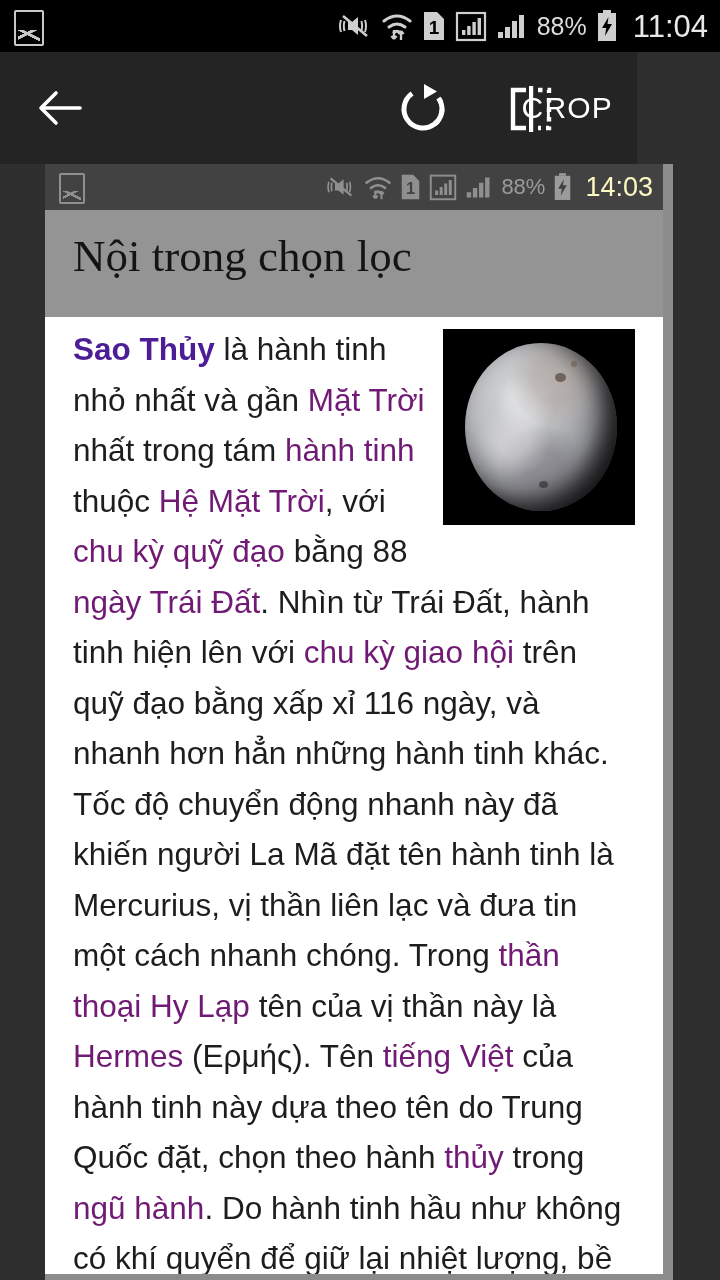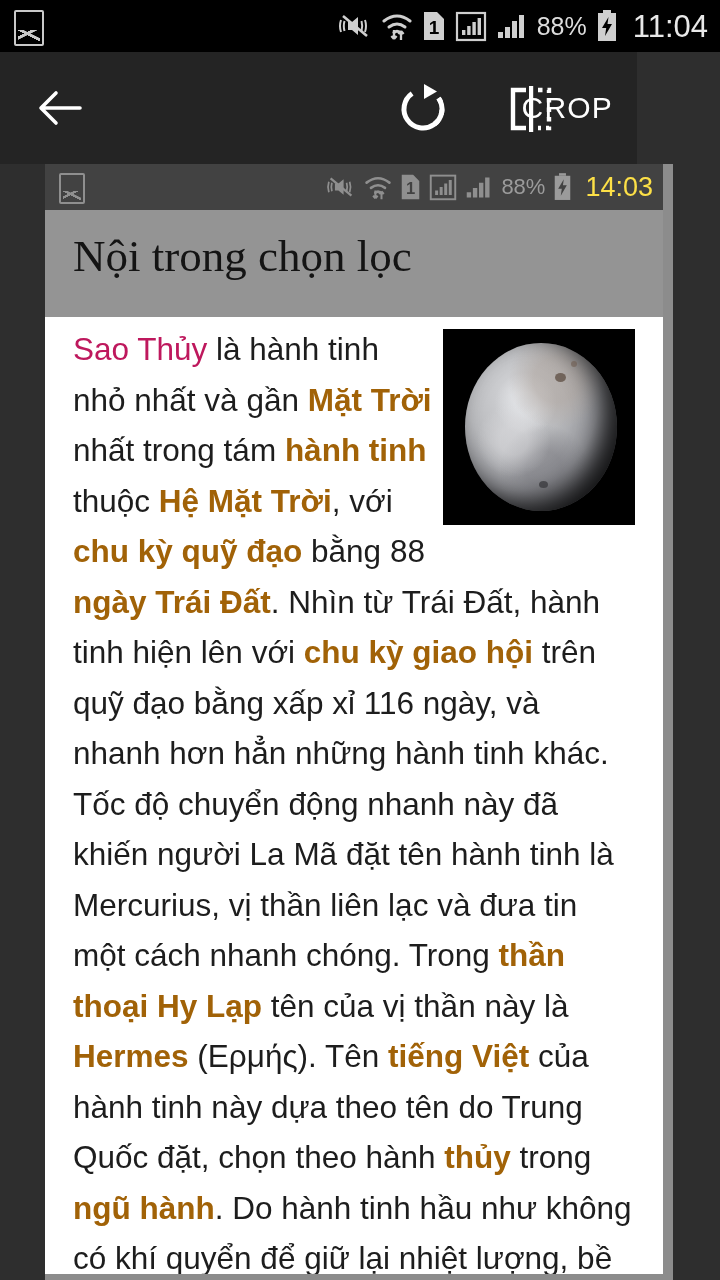--- a/index.html
+++ b/index.html
@@ -67,21 +67,21 @@
   }
 
   
   .in-statusbar{
     position:absolute;top:0;left:0;width:618px;height:46px;
     background:#424242;
   }
   .in-sb-left{position:absolute;left:14px;top:9px;}
   .in-sb-right{position:absolute;right:10px;top:0;height:46px;display:flex;align-items:center;gap:8px;}
   .in-pct{color:#9b9b9b;font-size:22px;line-height:1;}
-  .in-time{color:#fde047;font-size:27px;line-height:1;margin-left:5px;}
+  .in-time{color:#fef9c3;font-size:27px;line-height:1;margin-left:5px;}
   .ic-photo-sm{width:22px;height:27px;border:2px solid #8f8f8f;border-radius:2px;position:relative;}
   .ic-photo-sm:after{
     content:"";position:absolute;left:2px;right:2px;bottom:2px;height:9px;
     background:
       linear-gradient(to top right,transparent 47%,#8f8f8f 48%,#8f8f8f 62%,transparent 63%),
       linear-gradient(to top left,transparent 55%,#8f8f8f 56%,#8f8f8f 70%,transparent 71%);
   }
 
   
   .pagehdr{
@@ -97,22 +97,22 @@
   
   .article{
     position:absolute;top:153px;left:0;width:618px;height:957px;
     background:#fff;overflow:hidden;
   }
   .para{
     position:absolute;left:28px;top:7px;width:562px;
     font-size:31.5px;line-height:50.5px;color:#1d1d1d;
     text-align:left;word-spacing:0px;
   }
-  .para a{color:#a16207;text-decoration:none;font-weight:bold;}
-  .para b{font-weight:normal;color:#be185d;}
+  .para a{color:#701a75;text-decoration:none;}
+  .para b{font-weight:bold;color:#4c1d95;}
   .planet{
     float:right;width:192px;height:196px;margin:5px 0 6px 10px;
     background:#000;position:relative;overflow:hidden;shape-outside:inset(0);
   }
   .planet .ball{
     position:absolute;left:22px;top:14px;width:152px;height:168px;border-radius:50%;
     background:
       radial-gradient(circle at 60% 22%, rgba(175,165,158,.55) 0 14%, rgba(0,0,0,0) 30%),
       radial-gradient(circle at 32% 58%, rgba(225,225,228,.45) 0 10%, rgba(0,0,0,0) 26%),
       radial-gradient(circle at 52% 75%, rgba(120,120,126,.5) 0 12%, rgba(0,0,0,0) 30%),

